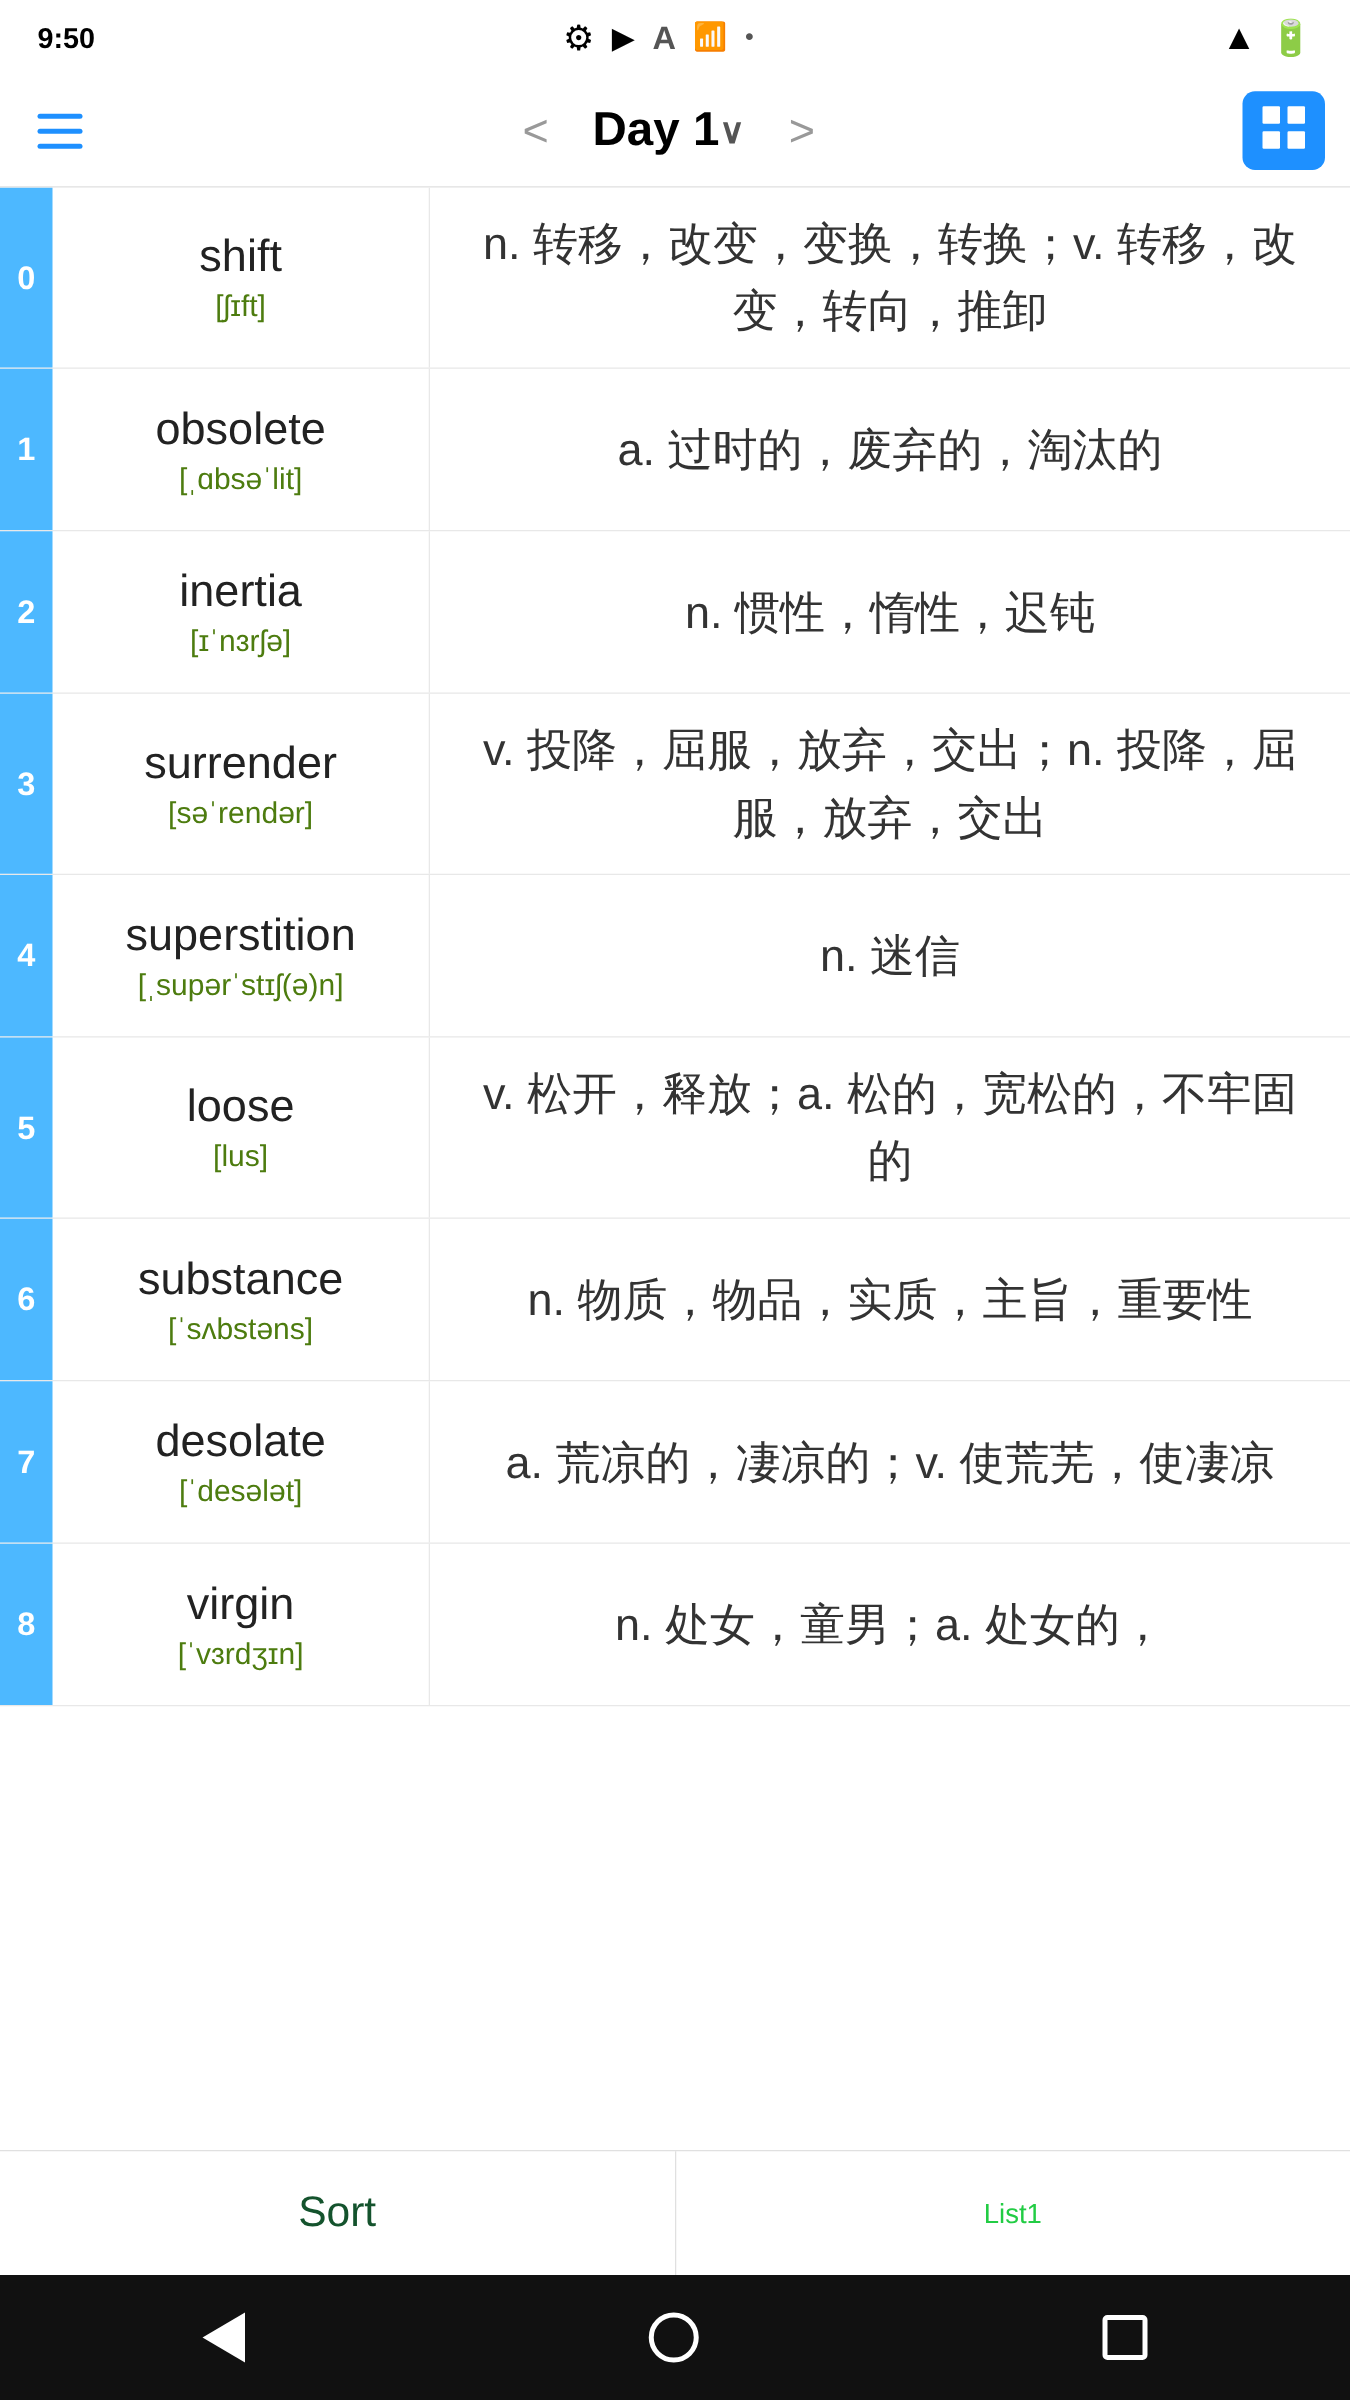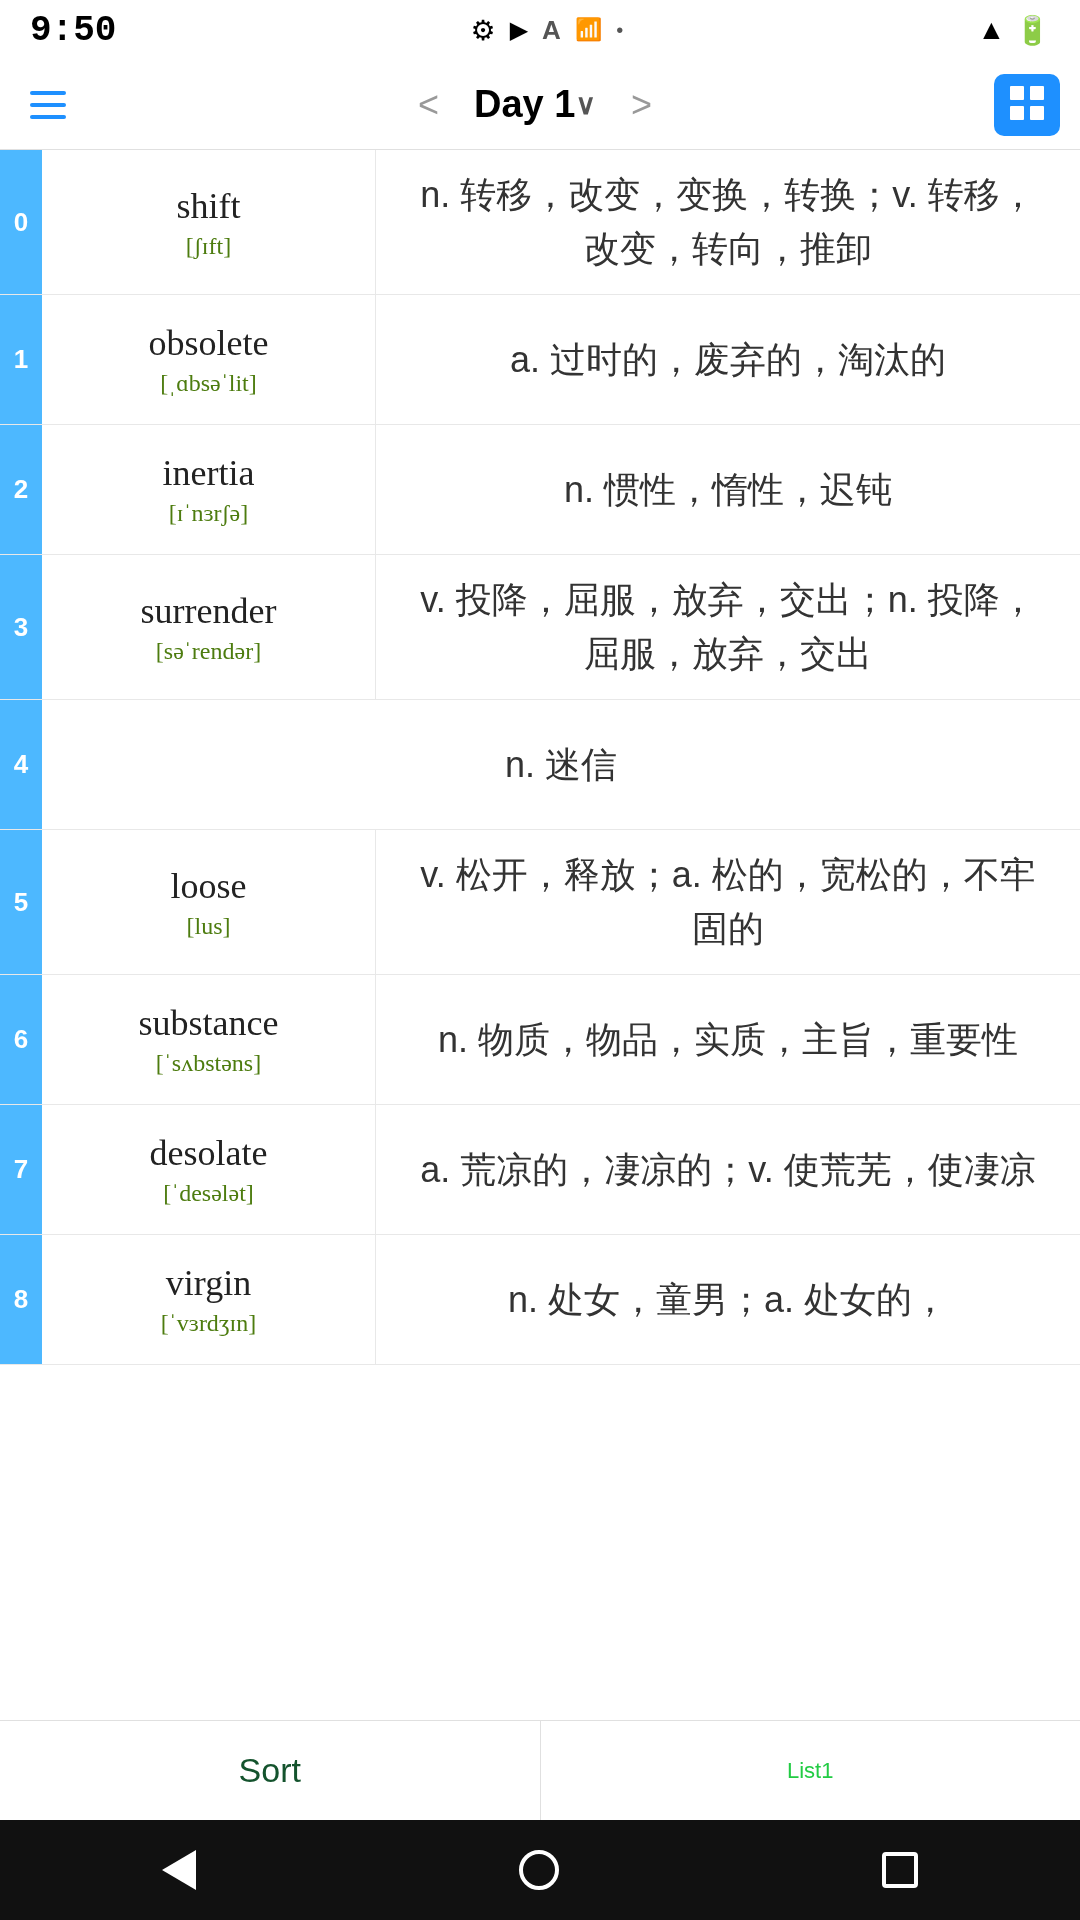--- a/index.html
+++ b/index.html
@@ -16,24 +16,23 @@
     
     .status-bar {
       background: #fff;
       height: 60px;
       display: flex;
       align-items: center;
       justify-content: space-between;
       padding: 0 30px;
     }
     .status-time {
-      font-size: 36px;
+      font-size: 23px;
       font-weight: bold;
       color: #000;
-      font-family: Liberation Mono, monospace;
     }
     .status-icons {
       display: flex;
       align-items: center;
       gap: 14px;
     }
     .status-right {
       display: flex;
       align-items: center;
       gap: 10px;
@@ -115,28 +114,27 @@
       background: #4db8ff;
       display: flex;
       align-items: center;
       justify-content: center;
       color: #fff;
       font-size: 26px;
       font-weight: bold;
       flex-shrink: 0;
     }
     .word-left {
-      width: 334px;
+      width: 302px;
       padding: 18px 20px;
       display: flex;
       flex-direction: column;
       align-items: center;
       justify-content: center;
       border-right: 1px solid #e8e8e8;
-      font-family: Liberation Serif, serif;
     }
     .word-english {
       font-size: 36px;
       color: #222;
       font-weight: normal;
       text-align: center;
     }
     .word-phonetic {
       font-size: 24px;
       color: #4d7c0f;
@@ -291,20 +289,24 @@
     <div class="word-row">
       <div class="word-index">3</div>
       <div class="word-left">
         <div class="word-english">surrender</div>
         <div class="word-phonetic">[səˈrendər]</div>
       </div>
       <div class="word-definition">v. 投降，屈服，放弃，交出；n. 投降，屈服，放弃，交出</div>
     </div>
     <div class="word-row">
       <div class="word-index">4</div>
+      <div class="word-left">
+        <div class="word-english">superstition</div>
+        <div class="word-phonetic">[ˌsupərˈstɪʃ(ə)n]</div>
+      </div>
       <div class="word-definition">n. 迷信</div>
     </div>
     <div class="word-row">
       <div class="word-index">5</div>
       <div class="word-left">
         <div class="word-english">loose</div>
         <div class="word-phonetic">[lus]</div>
       </div>
       <div class="word-definition">v. 松开，释放；a. 松的，宽松的，不牢固的</div>
     </div>

